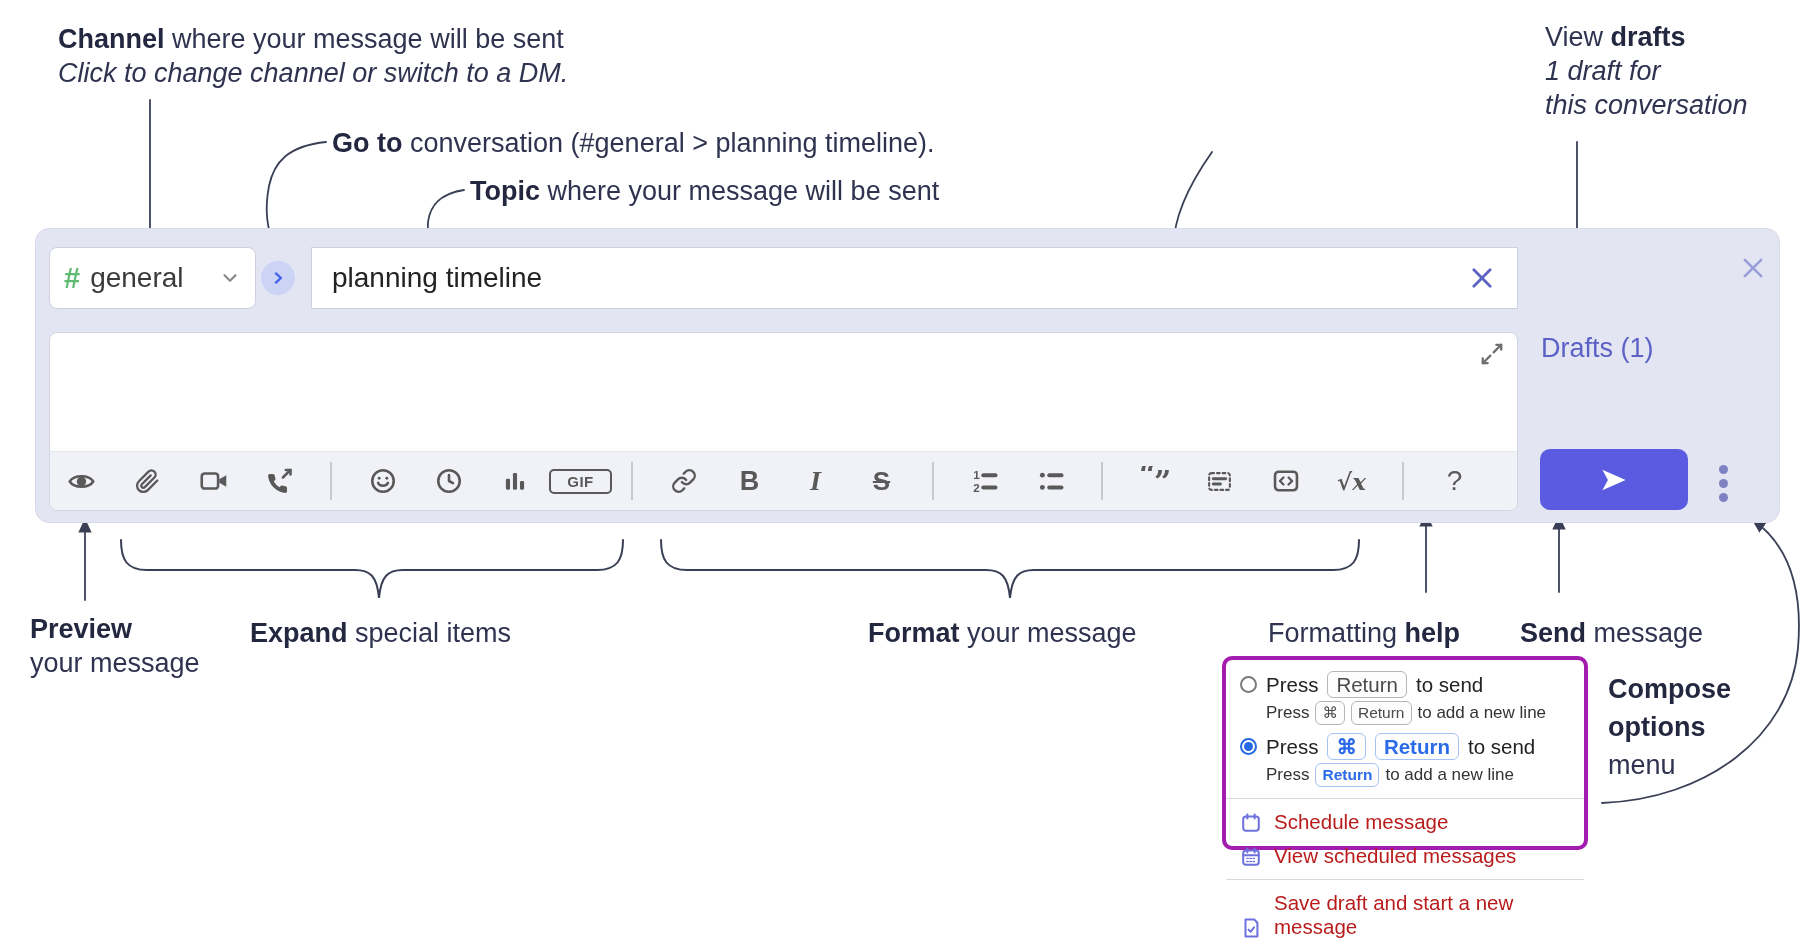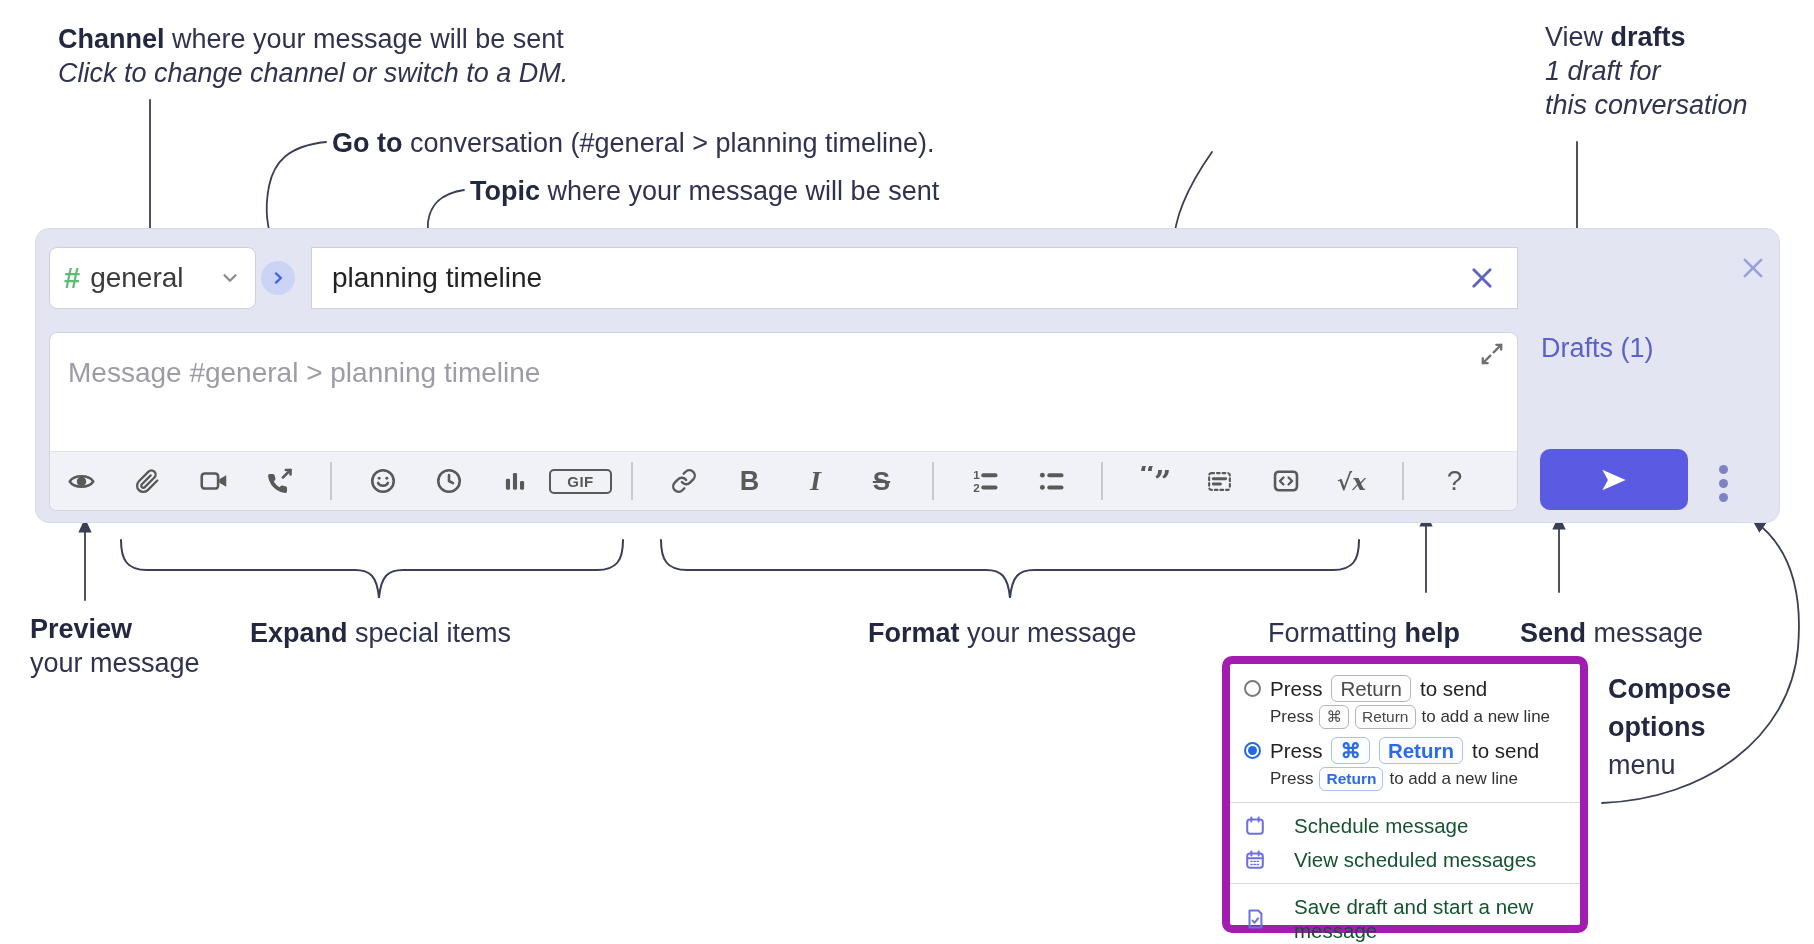--- a/index.html
+++ b/index.html
@@ -51,33 +51,33 @@
   .tb-help{font-size:28px;}
 
   .drafts-link{position:absolute;left:1505px;top:104px;font-size:27px;color:#5c61c6;cursor:pointer;}
   .send-btn{position:absolute;left:1504px;top:220px;width:148px;height:61px;background:#5a5be1;
             border-radius:10px;display:flex;align-items:center;justify-content:center;cursor:pointer;}
   .dots-btn{position:absolute;left:1675px;top:232px;width:24px;height:44px;display:flex;
             flex-direction:column;align-items:center;justify-content:center;gap:5px;cursor:pointer;}
   .dots-btn i{width:9px;height:9px;border-radius:50%;background:#7e82c2;}
 
   
-  .popup{position:absolute;left:1222px;top:656px;width:366px;height:277px;background:#fff;
-         border:8px solid #a21caf;border-radius:10px;box-sizing:border-box;padding:8px 0 0 0;}
+  .popup{position:absolute;left:1222px;top:656px;width:366px;height:194px;background:#fff;
+         border:4px solid #a21caf;border-radius:10px;box-sizing:border-box;padding:8px 0 0 0;}
   .radio-row{display:flex;align-items:center;gap:9px;padding:3px 14px 1px;font-size:20.5px;color:#222;}
   .radio{width:17px;height:17px;border-radius:50%;border:2px solid #7a7a7a;box-sizing:border-box;flex:0 0 auto;}
   .radio.checked{border-color:#2469e3;display:flex;align-items:center;justify-content:center;}
   .radio.checked i{width:9px;height:9px;border-radius:50%;background:#2469e3;}
   .radio-sub{display:flex;align-items:center;gap:6px;padding:2px 14px 5px 40px;font-size:17px;color:#333;}
   .chip{border:1.5px solid #b6b6b6;border-radius:6px;background:#fdfdfd;color:#4a4a4a;
         padding:0 8px;height:25px;line-height:25px;display:inline-block;}
   .chip-sm{height:22px;line-height:22px;font-size:15.5px;padding:0 6px;}
   .chip-blue{color:#2b6be8;border-color:#a5c2f7;font-weight:bold;}
   .pp-divider{border-top:1.5px solid #d9d9d9;margin:6px 0;}
-  .menu-item{display:flex;align-items:center;gap:28px;padding:5px 14px;font-size:20.5px;color:#14532d;cursor:pointer;}
+  .menu-item{display:flex;align-items:flex-end;gap:12px;padding:5px 14px;font-size:20.5px;color:#b91c1c;cursor:pointer;}
   .mi-icon{display:flex;color:#6e71dd;}
 </style>
 </head>
 <body>
 
 <div class="stage">
 
   <svg class="overlay" viewBox="0 0 1814 944">
     <defs>
       <marker id="arw" markerWidth="10" markerHeight="10" refX="7" refY="4.5" orient="auto">
@@ -141,21 +141,20 @@
     </div>
 
     <div class="close-x">
       <svg width="28" height="28" viewBox="0 0 24 24" fill="none" stroke="#9a9ed9" stroke-width="2.2" stroke-linecap="round">
           <line x1="5" y1="5" x2="19" y2="19"></line>
           <line x1="19" y1="5" x2="5" y2="19"></line>
         </svg>
     </div>
 
     <div class="msg-box">
-      <div class="msg-placeholder">Message #general &gt; planning timeline</div>
       <div class="expand-ic">
         <svg width="26" height="26" viewBox="0 0 24 24" fill="none" stroke="#6e6e6e" stroke-width="2.1" stroke-linecap="round" stroke-linejoin="round">
           <path d="M13.5 10.5 L20.5 3.5"></path>
             <path d="M16 3.5 h4.5 v4.5"></path>
           <path d="M10.5 13.5 L3.5 20.5"></path>
             <path d="M8 20.5 H3.5 v-4.5"></path>
         </svg>
       </div>
       <div class="toolbar" id="toolbar">
           <div class="tb-btn">

